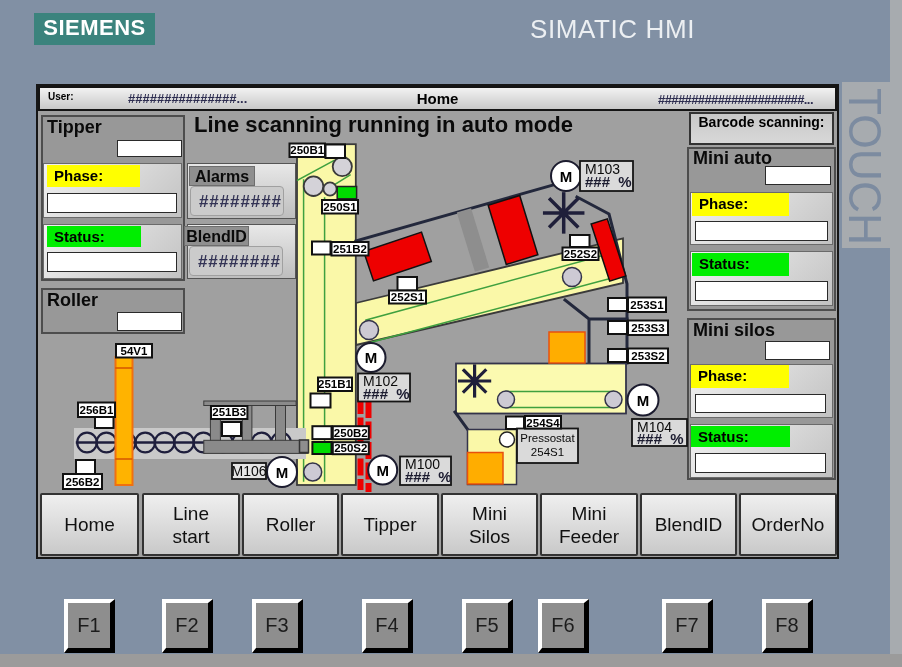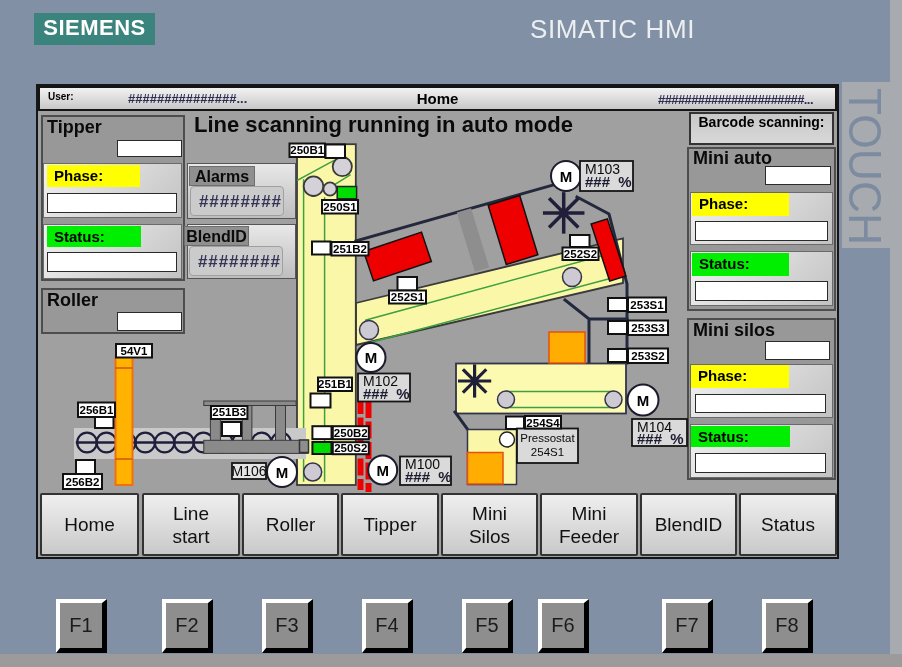--- a/index.html
+++ b/index.html
@@ -79,25 +79,25 @@
 <div class="glab" style="left:691px;top:426px;width:99px;height:21px">Status:</div>
 <div class="wbox" style="left:695px;top:453px;width:131px;height:20px"></div>
 
 <div class="navbtn" style="left:40px;width:99px">Home</div>
 <div class="navbtn" style="left:142px;width:98px">Line<br>start</div>
 <div class="navbtn" style="left:242px;width:97px">Roller</div>
 <div class="navbtn" style="left:341px;width:98px">Tipper</div>
 <div class="navbtn" style="left:441px;width:97px">Mini<br>Silos</div>
 <div class="navbtn" style="left:540px;width:98px">Mini<br>Feeder</div>
 <div class="navbtn" style="left:640px;width:97px">BlendID</div>
-<div class="navbtn" style="left:739px;width:98px">Status</div>
-
-<div class="fkey" style="left:56px">F1</div>
+<div class="navbtn" style="left:739px;width:98px">OrderNo</div>
+
+<div class="fkey" style="left:64px">F1</div>
 <div class="fkey" style="left:162px">F2</div>
-<div class="fkey" style="left:262px">F3</div>
+<div class="fkey" style="left:252px">F3</div>
 <div class="fkey" style="left:362px">F4</div>
 <div class="fkey" style="left:462px">F5</div>
 <div class="fkey" style="left:538px">F6</div>
 <div class="fkey" style="left:662px">F7</div>
 <div class="fkey" style="left:762px">F8</div>
 
 <svg class="abs" style="left:0;top:0" width="902" height="667" viewBox="0 0 902 667">
 <g stroke-linecap="square">
 
 <polygon points="356,303 623,238.5 623,283 356,345" fill="#FAF8A8" stroke="#3A3A3A" stroke-width="1.8"></polygon>

